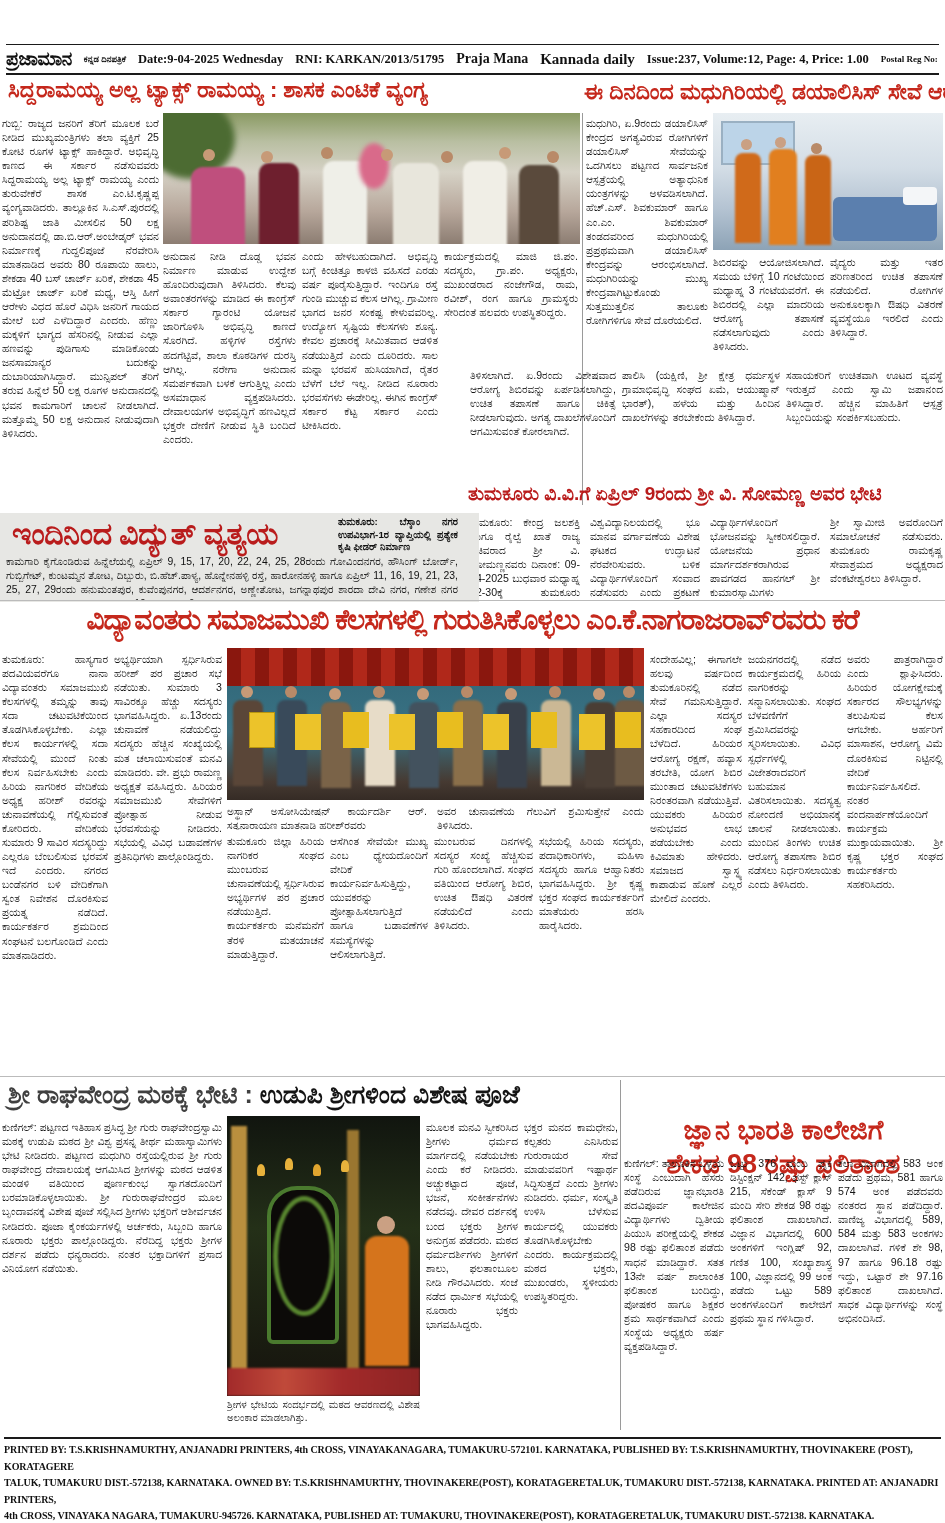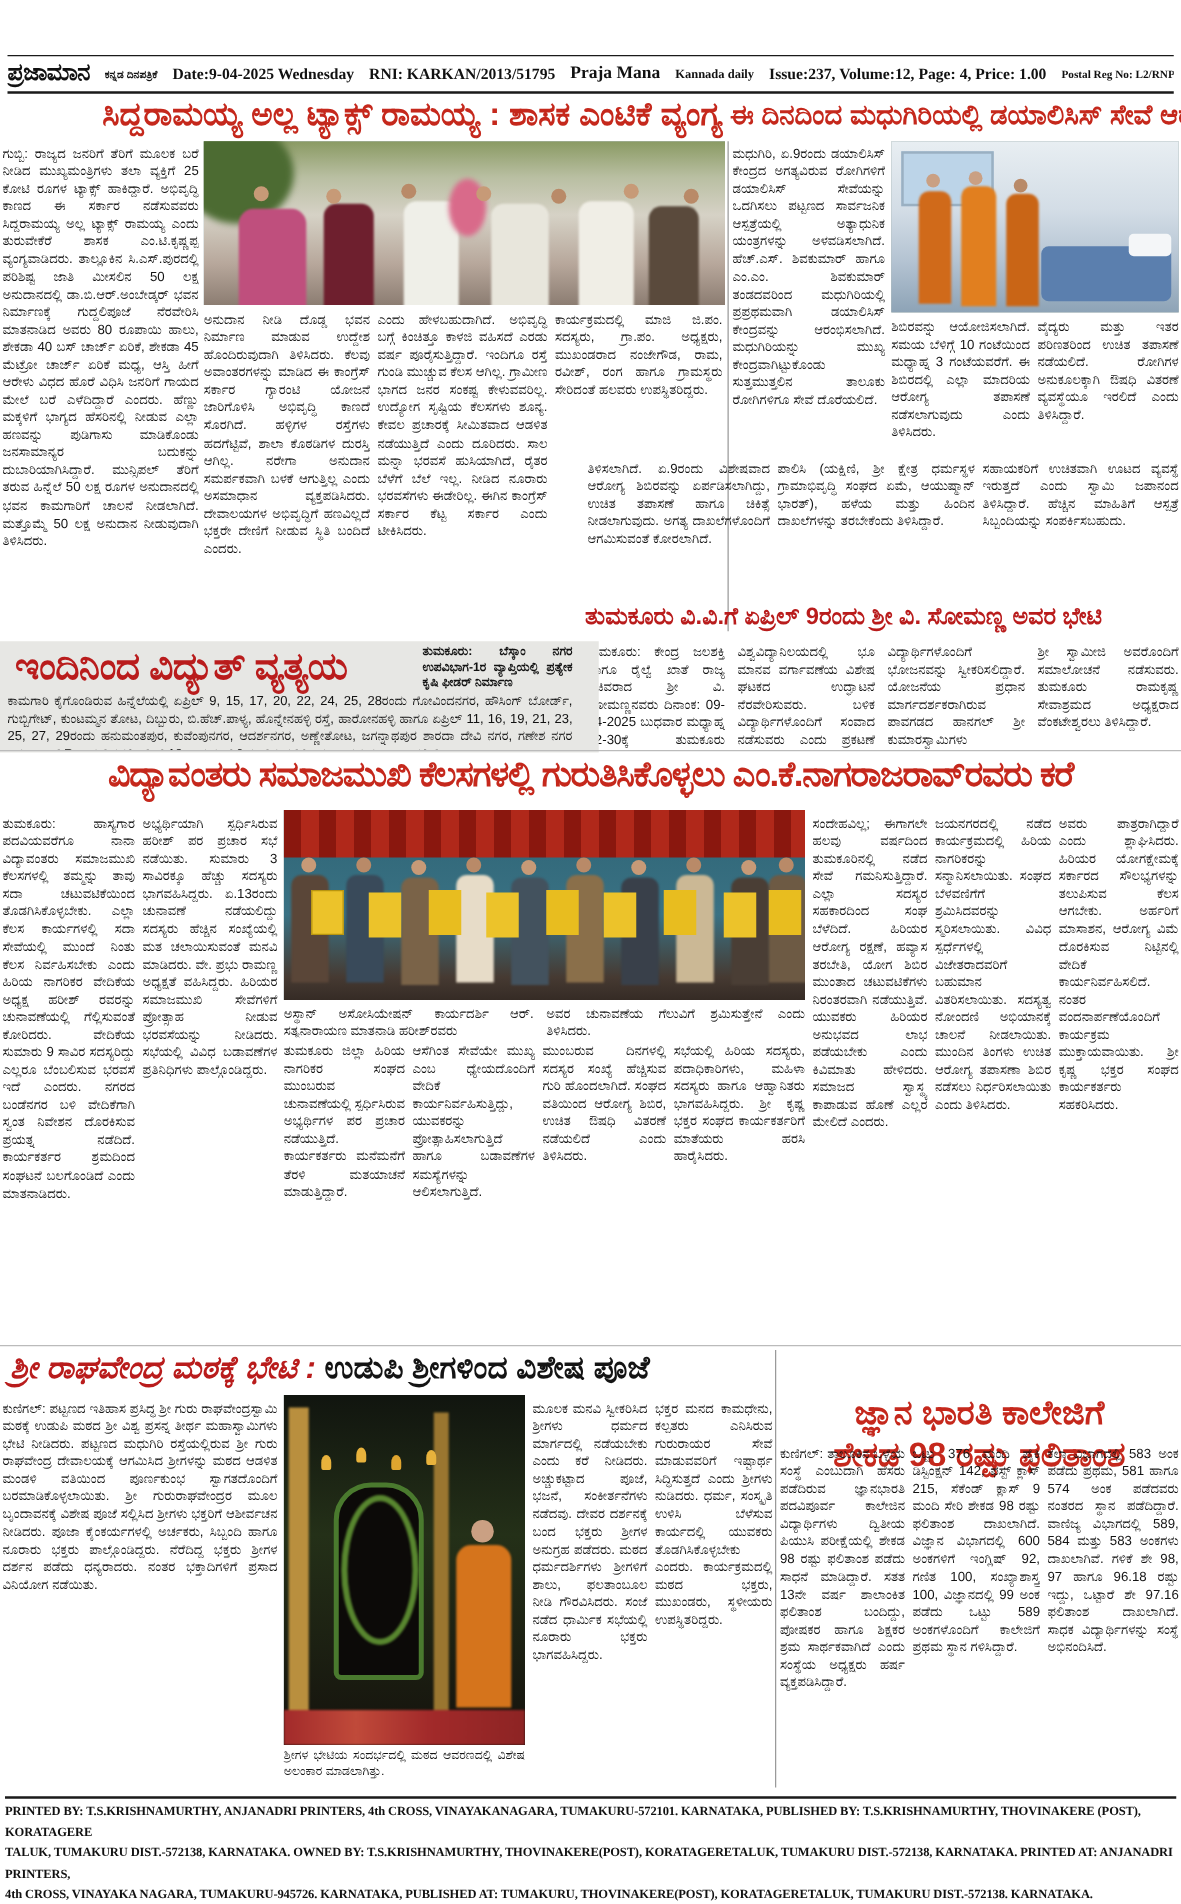--- a/index.html
+++ b/index.html
@@ -7,21 +7,21 @@
         font-family:"Liberation Sans",sans-serif;color:#111;}
   .abs{position:absolute;}
   
   #masthead{position:absolute;left:6px;top:44px;width:933px;height:28px;
     border-top:1.5px solid #1a1a1a;border-bottom:2.5px solid #1a1a1a;
     display:flex;align-items:center;gap:12px;white-space:nowrap;overflow:hidden;}
   .mh-logo{font-weight:700;font-size:19px;letter-spacing:-0.5px;}
   .mh-sub{font-size:8.5px;font-weight:700;}
   .mh-serif{font-family:"Liberation Serif",serif;font-weight:700;font-size:12.5px;}
   .mh-paper{font-family:"Liberation Serif",serif;font-weight:700;font-size:14px;}
-  .mh-small{font-family:"Liberation Serif",serif;font-weight:700;font-size:10px;}
+  .mh-small{font-family:"Liberation Serif",serif;font-weight:700;font-size:15px;}
   .mh-postal{font-family:"Liberation Serif",serif;font-weight:700;font-size:9px;}
   
   .hl-red{position:absolute;font-weight:700;color:#c5281c;line-height:1.05;}
   .hl-black{font-weight:700;color:#b91c1c;}
   
   .col{position:absolute;font-size:10.6px;line-height:1.33;text-align:justify;
        overflow:hidden;color:#141414;word-break:break-word;}
   .photo{position:absolute;overflow:hidden;background:#9aa;}
   .ph{position:absolute;}
   .rule-v{position:absolute;width:1px;background:#9a9a9a;}
@@ -41,21 +41,21 @@
     <span class="mh-sub">ಕನ್ನಡ ದಿನಪತ್ರಿಕೆ</span>
     <span class="mh-serif">Date:9-04-2025 Wednesday</span>
     <span class="mh-serif">RNI: KARKAN/2013/51795</span>
     <span class="mh-paper">Praja Mana</span>
     <span class="mh-small">Kannada daily</span>
     <span class="mh-serif">Issue:237, Volume:12, Page: 4, Price: 1.00</span>
     <span class="mh-postal">Postal Reg No: L2/RNP-1244/TMR/2023-25</span>
 
   </div>
 
-  <div class="hl-red" style="left:8px;top:78px;width:570px;font-size:26px;text-align:right;white-space:nowrap;">ಸಿದ್ದರಾಮಯ್ಯ ಅಲ್ಲ ಟ್ಯಾಕ್ಸ್ ರಾಮಯ್ಯ : ಶಾಸಕ ಎಂಟಿಕೆ ವ್ಯಂಗ್ಯ</div>
+  <div class="hl-red" style="left:8px;top:78px;width:570px;font-size:22px;text-align:left;white-space:nowrap;">ಸಿದ್ದರಾಮಯ್ಯ ಅಲ್ಲ ಟ್ಯಾಕ್ಸ್ ರಾಮಯ್ಯ : ಶಾಸಕ ಎಂಟಿಕೆ ವ್ಯಂಗ್ಯ</div>
 
   <div class="col" style="left:2px;top:116px;width:157px;height:392px;">ಗುಬ್ಬಿ: ರಾಜ್ಯದ ಜನರಿಗೆ ತೆರಿಗೆ ಮೂಲಕ ಬರೆ ನೀಡಿದ ಮುಖ್ಯಮಂತ್ರಿಗಳು ತಲಾ ವ್ಯಕ್ತಿಗೆ 25 ಕೋಟಿ ರೂಗಳ ಟ್ಯಾಕ್ಸ್ ಹಾಕಿದ್ದಾರೆ. ಅಭಿವೃದ್ಧಿ ಕಾಣದ ಈ ಸರ್ಕಾರ ನಡೆಸುವವರು ಸಿದ್ದರಾಮಯ್ಯ ಅಲ್ಲ ಟ್ಯಾಕ್ಸ್ ರಾಮಯ್ಯ ಎಂದು ತುರುವೇಕೆರೆ ಶಾಸಕ ಎಂ.ಟಿ.ಕೃಷ್ಣಪ್ಪ ವ್ಯಂಗ್ಯವಾಡಿದರು. ತಾಲ್ಲೂಕಿನ ಸಿ.ಎಸ್.ಪುರದಲ್ಲಿ ಪರಿಶಿಷ್ಟ ಜಾತಿ ಮೀಸಲಿನ 50 ಲಕ್ಷ ಅನುದಾನದಲ್ಲಿ ಡಾ.ಬಿ.ಆರ್.ಅಂಬೇಡ್ಕರ್ ಭವನ ನಿರ್ಮಾಣಕ್ಕೆ ಗುದ್ದಲಿಪೂಜೆ ನೆರವೇರಿಸಿ ಮಾತನಾಡಿದ ಅವರು 80 ರೂಪಾಯಿ ಹಾಲು, ಶೇಕಡಾ 40 ಬಸ್ ಚಾರ್ಜ್ ಏರಿಕೆ, ಶೇಕಡಾ 45 ಮೆಟ್ರೋ ಚಾರ್ಜ್ ಏರಿಕೆ ಮಧ್ಯ, ಆಸ್ತಿ ಹೀಗೆ ಆರೇಳು ವಿಧದ ಹೊರೆ ವಿಧಿಸಿ ಜನರಿಗೆ ಗಾಯದ ಮೇಲೆ ಬರೆ ಎಳೆದಿದ್ದಾರೆ ಎಂದರು. ಹೆಣ್ಣು ಮಕ್ಕಳಿಗೆ ಭಾಗ್ಯದ ಹೆಸರಿನಲ್ಲಿ ನೀಡುವ ಎಲ್ಲಾ ಹಣವನ್ನು ಪುಡಿಗಾಸು ಮಾಡಿಕೊಂಡು ಜನಸಾಮಾನ್ಯರ ಬದುಕನ್ನು ದುಬಾರಿಯಾಗಿಸಿದ್ದಾರೆ. ಮುನ್ಸಿಪಲ್ ತೆರಿಗೆ ತರುವ ಹಿನ್ನೆಲೆ 50 ಲಕ್ಷ ರೂಗಳ ಅನುದಾನದಲ್ಲಿ ಭವನ ಕಾಮಗಾರಿಗೆ ಚಾಲನೆ ನೀಡಲಾಗಿದೆ. ಮತ್ತೊಮ್ಮೆ 50 ಲಕ್ಷ ಅನುದಾನ ನೀಡುವುದಾಗಿ ತಿಳಿಸಿದರು.</div>
 
   <div class="photo" style="left:163px;top:113px;width:417px;height:131px;">
     <span class="ph" style="left:0;top:0;width:100%;height:100%;background:linear-gradient(180deg,#8a9a63 0%,#b9bfa2 22%,#d6d2c6 45%,#b7a79b 75%,#8c7d72 100%);"></span>
     <span class="ph" style="left:-18px;top:-14px;width:90px;height:80px;background:#4c6b32;border-radius:50%;filter:blur(3px);"></span>
     <span class="ph" style="left:28px;top:54px;width:54px;height:80px;background:#bf4f7d;border-radius:12px 12px 0 0;filter:blur(1px);"></span>
     <span class="ph" style="left:96px;top:50px;width:40px;height:84px;background:#6e1f2e;border-radius:10px 10px 0 0;filter:blur(1px);"></span>
     <span class="ph" style="left:160px;top:48px;width:44px;height:86px;background:#efefe8;border-radius:10px 10px 0 0;filter:blur(1px);"></span>
     <span class="ph" style="left:230px;top:50px;width:46px;height:84px;background:#e8e6dc;border-radius:10px 10px 0 0;filter:blur(1px);"></span>
@@ -128,21 +128,21 @@
   <div class="col" style="left:434px;top:834px;width:99px;height:238px;">ಮುಂಬರುವ ದಿನಗಳಲ್ಲಿ ಸದಸ್ಯರ ಸಂಖ್ಯೆ ಹೆಚ್ಚಿಸುವ ಗುರಿ ಹೊಂದಲಾಗಿದೆ. ಸಂಘದ ವತಿಯಿಂದ ಆರೋಗ್ಯ ಶಿಬಿರ, ಉಚಿತ ಔಷಧಿ ವಿತರಣೆ ನಡೆಯಲಿದೆ ಎಂದು ತಿಳಿಸಿದರು.</div>
   <div class="col" style="left:539px;top:834px;width:105px;height:238px;">ಸಭೆಯಲ್ಲಿ ಹಿರಿಯ ಸದಸ್ಯರು, ಪದಾಧಿಕಾರಿಗಳು, ಮಹಿಳಾ ಸದಸ್ಯರು ಹಾಗೂ ಆಹ್ವಾನಿತರು ಭಾಗವಹಿಸಿದ್ದರು. ಶ್ರೀ ಕೃಷ್ಣ ಭಕ್ತರ ಸಂಘದ ಕಾರ್ಯಕರ್ತರಿಗೆ ಮಾತೆಯರು ಹರಸಿ ಹಾರೈಸಿದರು.</div>
 
   <div class="col" style="left:650px;top:652px;width:92px;height:420px;">ಸಂದೇಹವಿಲ್ಲ; ಈಗಾಗಲೇ ಹಲವು ವರ್ಷದಿಂದ ತುಮಕೂರಿನಲ್ಲಿ ನಡೆದ ಸೇವೆ ಗಮನಿಸುತ್ತಿದ್ದಾರೆ. ಎಲ್ಲಾ ಸದಸ್ಯರ ಸಹಕಾರದಿಂದ ಸಂಘ ಬೆಳೆದಿದೆ. ಹಿರಿಯರ ಆರೋಗ್ಯ ರಕ್ಷಣೆ, ಹವ್ಯಾಸ ತರಬೇತಿ, ಯೋಗ ಶಿಬಿರ ಮುಂತಾದ ಚಟುವಟಿಕೆಗಳು ನಿರಂತರವಾಗಿ ನಡೆಯುತ್ತಿವೆ. ಯುವಕರು ಹಿರಿಯರ ಅನುಭವದ ಲಾಭ ಪಡೆಯಬೇಕು ಎಂದು ಕಿವಿಮಾತು ಹೇಳಿದರು. ಸಮಾಜದ ಸ್ವಾಸ್ಥ್ಯ ಕಾಪಾಡುವ ಹೊಣೆ ಎಲ್ಲರ ಮೇಲಿದೆ ಎಂದರು.</div>
   <div class="col" style="left:748px;top:652px;width:93px;height:420px;">ಜಯನಗರದಲ್ಲಿ ನಡೆದ ಕಾರ್ಯಕ್ರಮದಲ್ಲಿ ಹಿರಿಯ ನಾಗರಿಕರನ್ನು ಸನ್ಮಾನಿಸಲಾಯಿತು. ಸಂಘದ ಬೆಳವಣಿಗೆಗೆ ಶ್ರಮಿಸಿದವರನ್ನು ಸ್ಮರಿಸಲಾಯಿತು. ವಿವಿಧ ಸ್ಪರ್ಧೆಗಳಲ್ಲಿ ವಿಜೇತರಾದವರಿಗೆ ಬಹುಮಾನ ವಿತರಿಸಲಾಯಿತು. ಸದಸ್ಯತ್ವ ನೋಂದಣಿ ಅಭಿಯಾನಕ್ಕೆ ಚಾಲನೆ ನೀಡಲಾಯಿತು. ಮುಂದಿನ ತಿಂಗಳು ಉಚಿತ ಆರೋಗ್ಯ ತಪಾಸಣಾ ಶಿಬಿರ ನಡೆಸಲು ನಿರ್ಧರಿಸಲಾಯಿತು ಎಂದು ತಿಳಿಸಿದರು.</div>
   <div class="col" style="left:847px;top:652px;width:96px;height:420px;">ಅವರು ಪಾತ್ರರಾಗಿದ್ದಾರೆ ಎಂದು ಶ್ಲಾಘಿಸಿದರು. ಹಿರಿಯರ ಯೋಗಕ್ಷೇಮಕ್ಕೆ ಸರ್ಕಾರದ ಸೌಲಭ್ಯಗಳನ್ನು ತಲುಪಿಸುವ ಕೆಲಸ ಆಗಬೇಕು. ಅರ್ಹರಿಗೆ ಮಾಸಾಶನ, ಆರೋಗ್ಯ ವಿಮೆ ದೊರಕಿಸುವ ನಿಟ್ಟಿನಲ್ಲಿ ವೇದಿಕೆ ಕಾರ್ಯನಿರ್ವಹಿಸಲಿದೆ. ನಂತರ ವಂದನಾರ್ಪಣೆಯೊಂದಿಗೆ ಕಾರ್ಯಕ್ರಮ ಮುಕ್ತಾಯವಾಯಿತು. ಶ್ರೀ ಕೃಷ್ಣ ಭಕ್ತರ ಸಂಘದ ಕಾರ್ಯಕರ್ತರು ಸಹಕರಿಸಿದರು.</div>
 
   <div class="rule-h" style="top:1076px;"></div>
 
   <div class="abs" style="left:8px;top:1080px;width:610px;font-size:25px;font-weight:700;white-space:nowrap;">
-    <span style="color:#b91c1c;font-style:italic;">ಶ್ರೀ ರಾಘವೇಂದ್ರ ಮಠಕ್ಕೆ ಭೇಟಿ :</span>
+    <span style="color:#404040;">ಶ್ರೀ ರಾಘವೇಂದ್ರ ಮಠಕ್ಕೆ ಭೇಟಿ :</span>
     <span style="color:#141414;">ಉಡುಪಿ ಶ್ರೀಗಳಿಂದ ವಿಶೇಷ ಪೂಜೆ</span>
   </div>
 
   <div class="col" style="left:2px;top:1120px;width:220px;height:306px;">ಕುಣಿಗಲ್: ಪಟ್ಟಣದ ಇತಿಹಾಸ ಪ್ರಸಿದ್ಧ ಶ್ರೀ ಗುರು ರಾಘವೇಂದ್ರಸ್ವಾಮಿ ಮಠಕ್ಕೆ ಉಡುಪಿ ಮಠದ ಶ್ರೀ ವಿಶ್ವ ಪ್ರಸನ್ನ ತೀರ್ಥ ಮಹಾಸ್ವಾಮಿಗಳು ಭೇಟಿ ನೀಡಿದರು. ಪಟ್ಟಣದ ಮಧುಗಿರಿ ರಸ್ತೆಯಲ್ಲಿರುವ ಶ್ರೀ ಗುರು ರಾಘವೇಂದ್ರ ದೇವಾಲಯಕ್ಕೆ ಆಗಮಿಸಿದ ಶ್ರೀಗಳನ್ನು ಮಠದ ಆಡಳಿತ ಮಂಡಳಿ ವತಿಯಿಂದ ಪೂರ್ಣಕುಂಭ ಸ್ವಾಗತದೊಂದಿಗೆ ಬರಮಾಡಿಕೊಳ್ಳಲಾಯಿತು. ಶ್ರೀ ಗುರುರಾಘವೇಂದ್ರರ ಮೂಲ ಬೃಂದಾವನಕ್ಕೆ ವಿಶೇಷ ಪೂಜೆ ಸಲ್ಲಿಸಿದ ಶ್ರೀಗಳು ಭಕ್ತರಿಗೆ ಆಶೀರ್ವಚನ ನೀಡಿದರು. ಪೂಜಾ ಕೈಂಕರ್ಯಗಳಲ್ಲಿ ಅರ್ಚಕರು, ಸಿಬ್ಬಂದಿ ಹಾಗೂ ನೂರಾರು ಭಕ್ತರು ಪಾಲ್ಗೊಂಡಿದ್ದರು. ನೆರೆದಿದ್ದ ಭಕ್ತರು ಶ್ರೀಗಳ ದರ್ಶನ ಪಡೆದು ಧನ್ಯರಾದರು. ನಂತರ ಭಕ್ತಾದಿಗಳಿಗೆ ಪ್ರಸಾದ ವಿನಿಯೋಗ ನಡೆಯಿತು.</div>
 
   <div class="photo" style="left:227px;top:1116px;width:193px;height:280px;">
     <span class="ph" style="left:0;top:0;width:100%;height:100%;background:linear-gradient(180deg,#11150f 0%,#243018 40%,#15120d 100%);"></span>
     <span class="ph" style="left:4px;top:10px;width:16px;height:260px;background:#b98f3e;filter:blur(1px);"></span>
     <span class="ph" style="left:120px;top:14px;width:12px;height:250px;background:#9a7630;filter:blur(1px);"></span>
     <span class="ph" style="left:40px;top:70px;width:64px;height:150px;background:#0c0a08;border-radius:30px 30px 6px 6px;border:4px solid #4a7a2e;filter:blur(0.5px);"></span>

